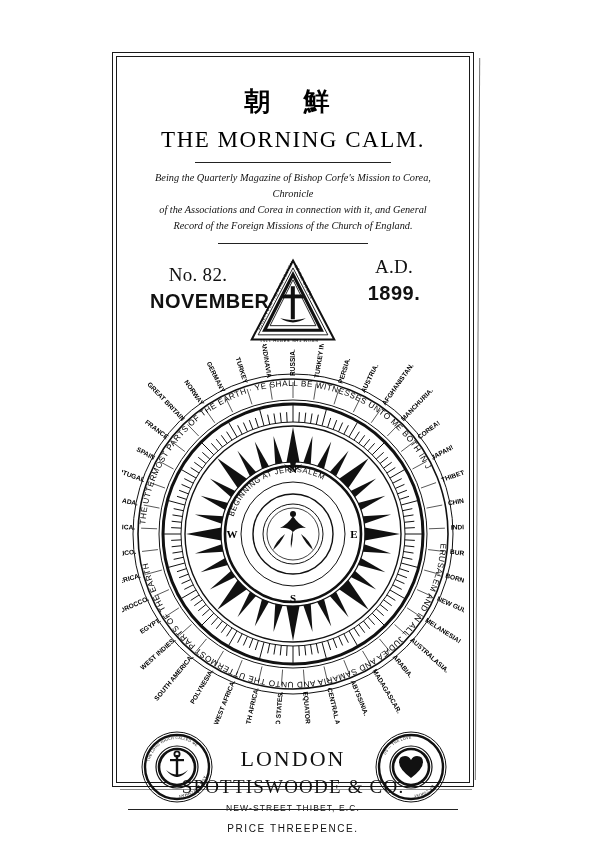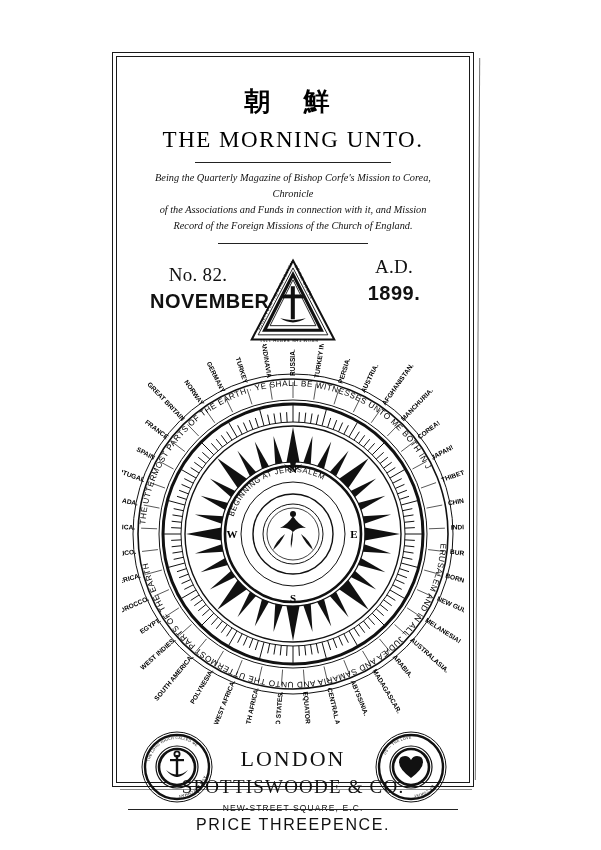--- a/index.html
+++ b/index.html
@@ -207,46 +207,46 @@
     bottom: 34px;
     height: 1px;
     background: #222;
   }
   .price {
     position: absolute;
     left: 0; right: 0;
     bottom: 10px;
     text-align: center;
     font-family: "Liberation Sans", sans-serif;
-    font-size: 16px;
+    font-size: 10px;
     letter-spacing: 1.6px;
   }
 
   text { fill: #000; }
 </style>
 </head>
 <body>
 
 <div id="page">
 
   <div class="plate-outer"></div>
   <div class="plate-skew-r"></div>
   <div class="plate-skew-b"></div>
 
   <div class="inner">
 
     <div class="hanja">朝 鮮</div>
 
-    <div class="title">THE MORNING UNTO.</div>
+    <div class="title">THE MORNING CALM.</div>
 
     <div class="rule"></div>
 
     <div class="blurb">
       <div>Being the Quarterly Magazine of Bishop Corfe's Mission to Corea, Chronicle</div>
-      <div>of the Associations and Funds in connection with it, and Mission</div>
+      <div>of the Associations and Corea in connection with it, and General</div>
       <div>Record of the Foreign Missions of the Church of England.</div>
     </div>
 
     <div class="rule short"></div>
 
     <div class="issue-row">
       <div class="issue-left">
         <div class="issue-small">No. 82.</div>
         <div class="issue-big">NOVEMBER</div>
       </div>
@@ -624,21 +624,21 @@
           <textPath href="#rsealTop" startOffset="14%">US — THE LOVE</textPath>
         </text>
         <text font-family="'Liberation Sans', sans-serif" font-size="3.6" letter-spacing="0.3">
           <textPath href="#rsealBot" startOffset="22%">OF CHRIST</textPath>
         </text>
       </svg>
 
       <div class="imprint">
         <div class="city">LONDON</div>
         <div class="firm">SPOTTISWOODE &amp; CO.</div>
-        <div class="addr">NEW-STREET SQUARE, E.C.</div>
+        <div class="addr">NEW-STREET THIBET, E.C.</div>
       </div>
 
       <div class="price-rule"></div>
       <div class="price">PRICE THREEPENCE.</div>
     </div>
 
   </div>
 </div>
 
 </body></html>

